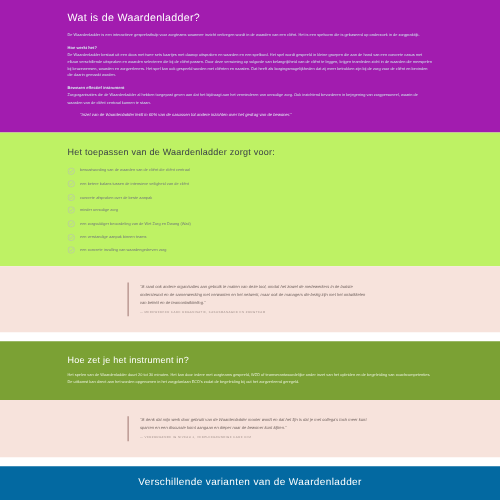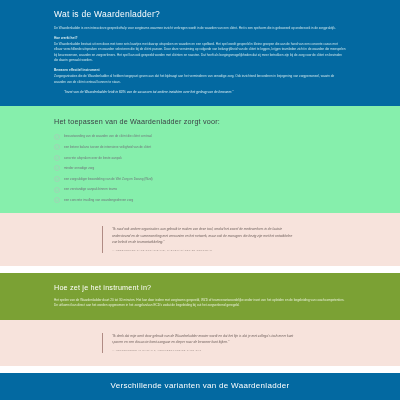--- a/index.html
+++ b/index.html
@@ -18,21 +18,21 @@
   .page {
     width: 400px;
     height: 400px;
     position: relative;
     display: flex;
     flex-direction: column;
   }
 
   
   .section-teal {
-    background: #0369a1;
+    background: #a21caf;
     padding: 9px 0 10px 0;
   }
   .inner {
     width: 292px;
     margin: 0 auto;
   }
   .h-teal {
     color: #ffffff;
     font-size: 8.5px;
     font-weight: 400;
@@ -61,21 +61,21 @@
     color: #e6f4f7;
     font-size: 3.3px;
     font-style: italic;
     line-height: 1.7;
     margin: 4px 0 0 10px;
     letter-spacing: 0.03px;
   }
 
   
   .section-white {
-    background: #86efac;
+    background: #bef264;
     padding: 11px 0 10px 0;
   }
   .h-dark {
     color: #3b4246;
     font-size: 7.2px;
     font-weight: 400;
     letter-spacing: 0.2px;
     margin: 0 0 8px 0;
     line-height: 1.25;
   }

